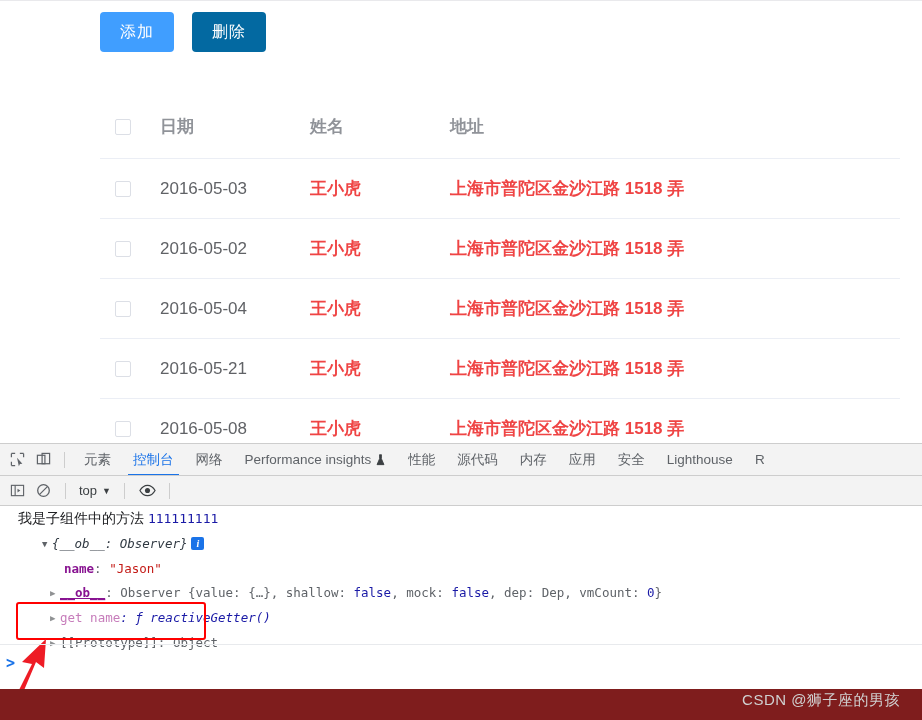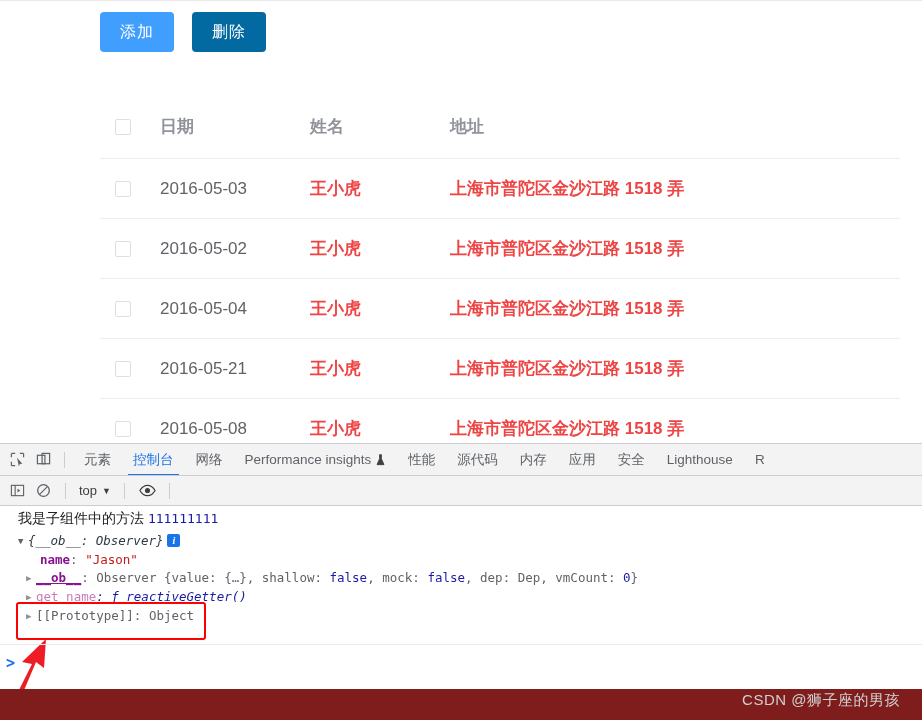--- a/index.html
+++ b/index.html
@@ -88,21 +88,21 @@
   .filter-box .ph { font-size:13px; color:#9aa0a6; }
 
   .console-body { position:relative; background:#fff; height:183px; overflow:hidden; }
   .msg-line {
     padding:4px 0 4px 18px; font-family:"Liberation Sans","DejaVu Sans",sans-serif;
     font-size:14px; color:#202124; border-bottom:0;
   }
   .msg-num { font-family:"DejaVu Sans Mono","Liberation Mono",monospace; color:#1a1aa6; font-size:13px; }
 
   .obj-block { font-family:"DejaVu Sans Mono","Liberation Mono",monospace; font-size:12.5px; padding-left:18px; }
-  .obj-line { line-height:18px; white-space:nowrap; color:#303942; }
+  .obj-line { line-height:24px; white-space:nowrap; color:#303942;margin-left:24px; }
   .arrow { display:inline-block; width:10px; color:#8f9193; font-size:9px; transform:translateY(-1px); }
   .arrow.open { color:#5f6368; }
   .ital { font-style:italic; color:#303942; }
   .key-red { color:#881391; font-weight:bold; }
   .str-red { color:#c41a16; }
   .kw-blue { color:#1a1aa6; }
   .gray { color:#5f6368; }
   .obs-link { color:#881391; text-decoration:underline; font-weight:bold; }
   .accessor { color:#c77dbb; }
   .fn-italic { font-style:italic; color:#1a1aa6; }

